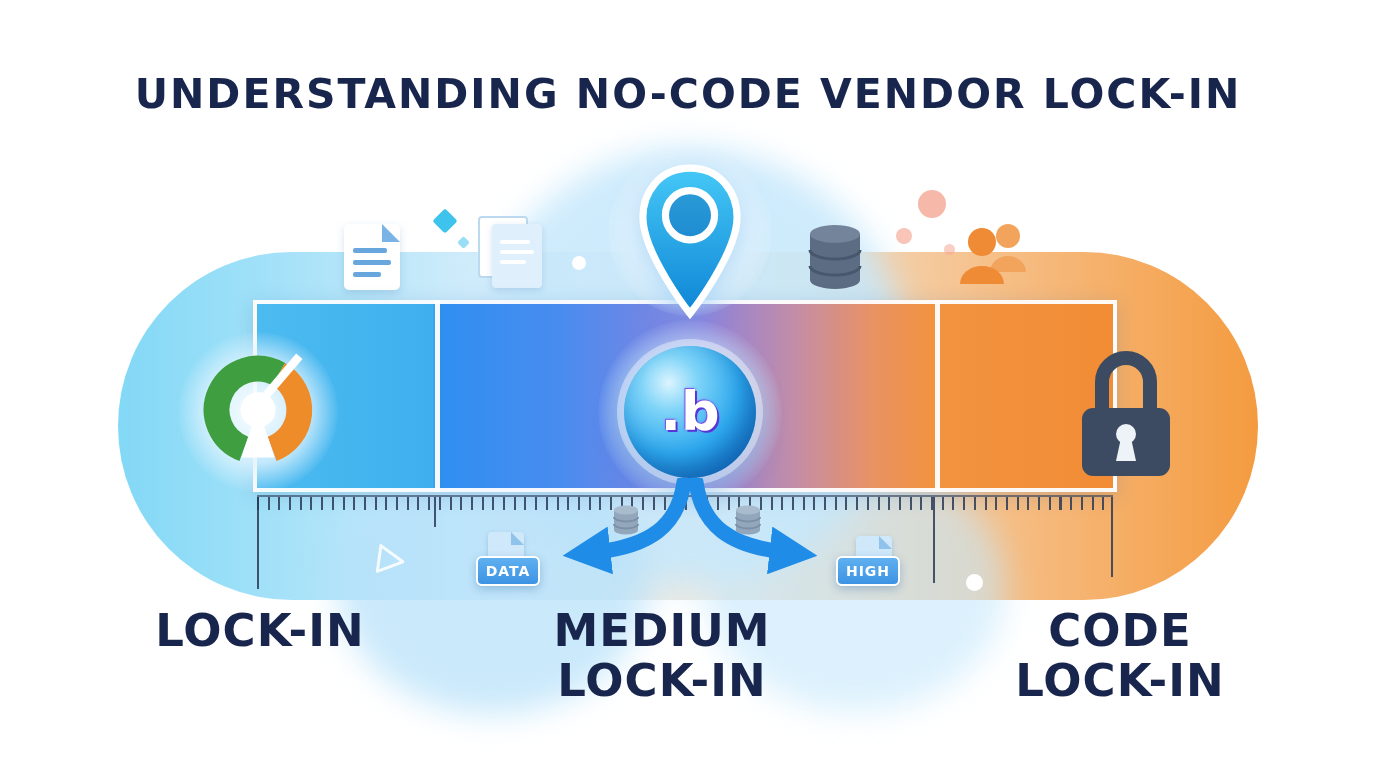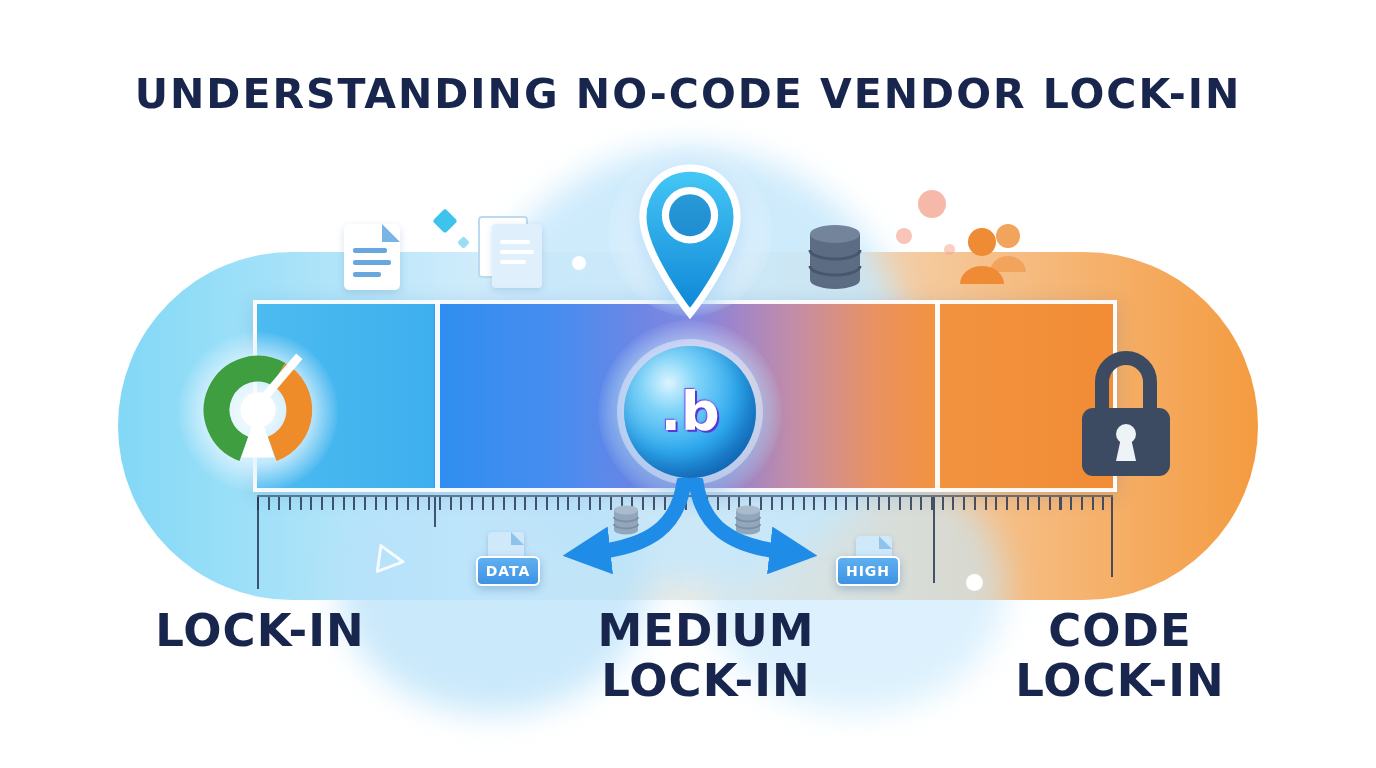--- a/index.html
+++ b/index.html
@@ -112,21 +112,21 @@
   .pinkblob.p1{left:918px;top:190px;width:28px;height:28px;background:rgba(244,166,146,.8)}
   .pinkblob.p2{left:896px;top:228px;width:16px;height:16px;background:rgba(244,166,146,.65)}
   .pinkblob.p3{left:944px;top:244px;width:11px;height:11px;background:rgba(244,166,146,.55)}
 
   .play{position:absolute;left:372px;top:542px;width:36px;height:36px;transform:rotate(8deg)}
 
   
   .level{position:absolute;top:606px;text-align:center;font-weight:800;font-size:45px;
          line-height:1.12;letter-spacing:1px;color:#18254d}
   .level.low{left:130px;width:260px}
-  .level.medium{left:556px;width:300px}
+  .level.medium{left:512px;width:300px}
   .level.high{left:960px;width:320px}
 </style>
 </head>
 <body>
 
 <div class="stage">
 
   <h1 class="title">UNDERSTANDING NO-CODE VENDOR LOCK-IN</h1>
 
   <div class="pill"></div>

